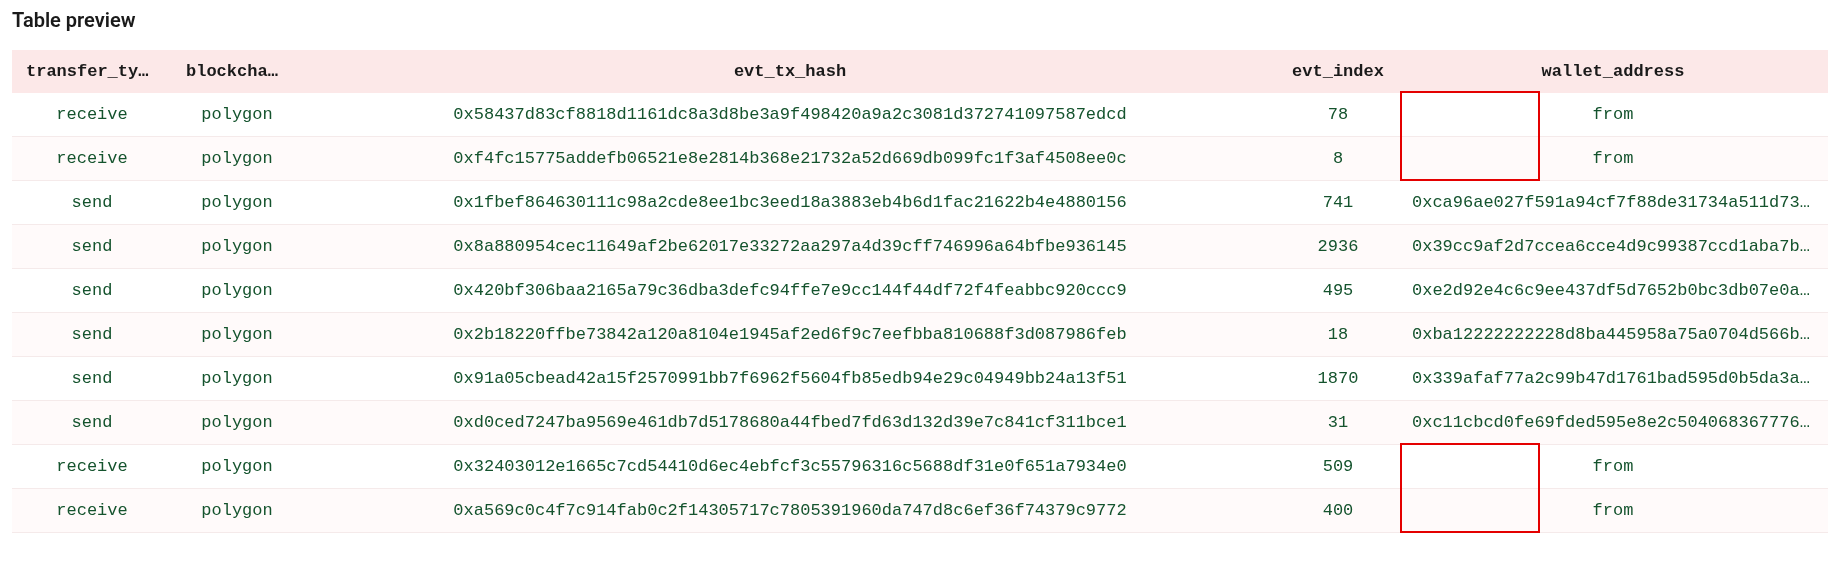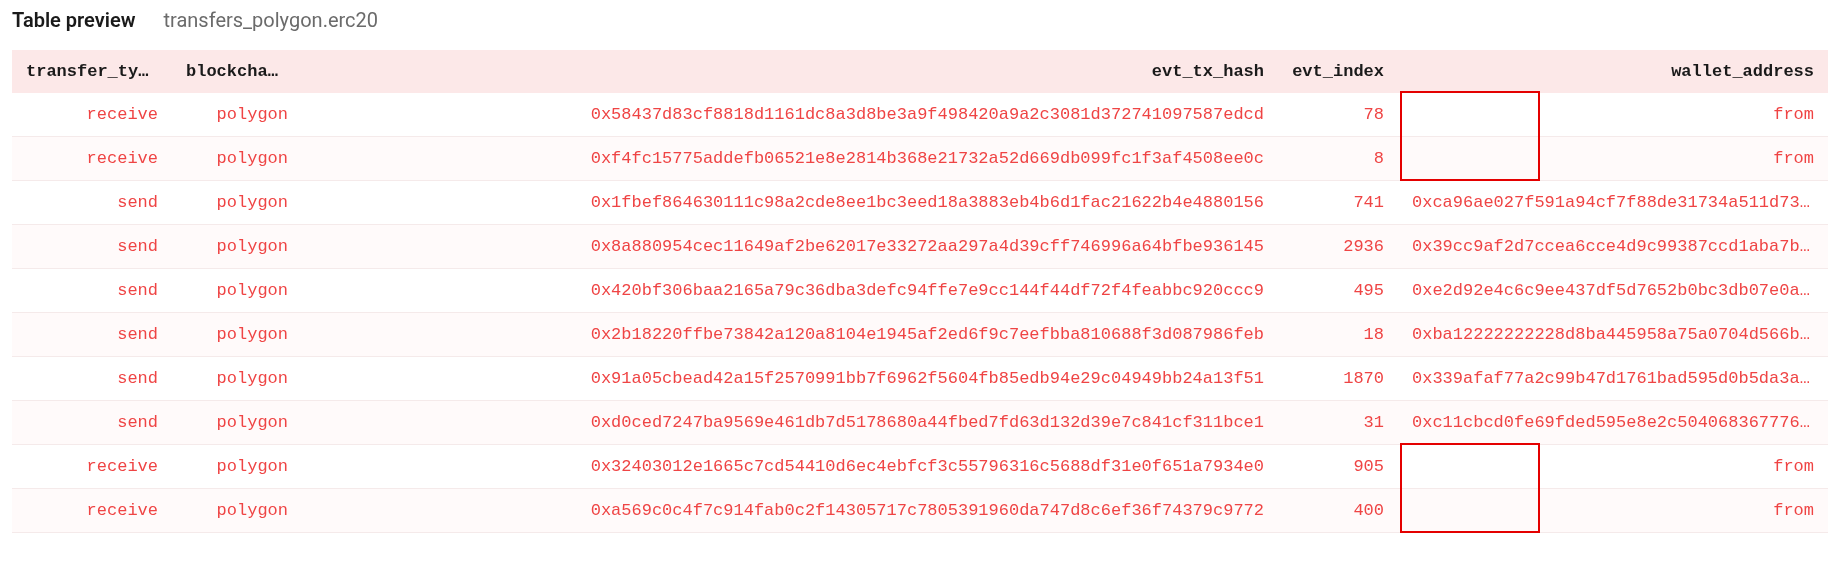--- a/index.html
+++ b/index.html
@@ -5,21 +5,21 @@
     * { box-sizing: border-box; margin: 0; padding: 0; }
     body {
       font-family: -apple-system, BlinkMacSystemFont, "Segoe UI", Roboto, Helvetica, Arial, sans-serif;
       background: #fff;
       color: #1a1a1a;
       padding: 8px 12px;
     }
     .header {
       display: flex;
       align-items: flex-start;
-      gap: 28px;
+      gap: 14px;
       margin-bottom: 18px;
     }
     .header-title {
       font-size: 20px;
       font-weight: 600;
       color: #1a1a1a;
     }
     .header-subtitle {
       font-size: 20px;
       font-weight: 400;
@@ -27,38 +27,38 @@
     }
     table {
       width: 100%;
       border-collapse: collapse;
       table-layout: fixed;
     }
     thead tr {
       background: #fce8e8;
     }
     th, td {
-      text-align: right;
+      text-align: center;
       padding: 12px 14px;
       vertical-align: middle;
       white-space: nowrap;
       overflow: hidden;
       text-overflow: ellipsis;
     }
     th {
       font-family: "SFMono-Regular", Consolas, "Liberation Mono", Menlo, monospace;
       font-size: 17px;
       font-weight: 700;
       color: #1a1a1a;
     }
     td {
       font-family: "SFMono-Regular", Consolas, "Liberation Mono", Menlo, monospace;
       font-size: 17px;
       font-weight: 400;
-      color: #ef4444;
+      color: #14532d;
       border-bottom: 1px solid #f5eaea;
     }
     tbody tr:nth-child(even) td {
       background: #fffafa;
     }
     tbody tr:nth-child(odd) td {
       background: #ffffff;
     }
     .col-transfer-type { width: 160px; }
     .col-blockchain { width: 130px; }
@@ -72,21 +72,20 @@
       box-sizing: border-box;
       z-index: 5;
     }
     .table-wrap { position: relative; }
   </style>
 </head>
 <body>
 
 <div class="header">
   <span class="header-title">Table preview</span>
-  <span class="header-subtitle">transfers_polygon.erc20</span>
 </div>
 
 <div class="table-wrap">
 <table>
   <colgroup>
     <col class="col-transfer-type">
     <col class="col-blockchain">
     <col class="col-hash">
     <col class="col-index">
     <col class="col-wallet">
@@ -154,21 +153,21 @@
           <td>send</td>
           <td>polygon</td>
           <td>0xd0ced7247ba9569e461db7d5178680a44fbed7fd63d132d39e7c841cf311bce1</td>
           <td>31</td>
           <td>0xc11cbcd0fe69fded595e8e2c50406836777635ec</td>
         </tr>
         <tr>
           <td>receive</td>
           <td>polygon</td>
           <td>0x32403012e1665c7cd54410d6ec4ebfcf3c55796316c5688df31e0f651a7934e0</td>
-          <td>905</td>
+          <td>509</td>
           <td>from</td>
         </tr>
         <tr>
           <td>receive</td>
           <td>polygon</td>
           <td>0xa569c0c4f7c914fab0c2f14305717c7805391960da747d8c6ef36f74379c9772</td>
           <td>400</td>
           <td>from</td>
         </tr>
       </tbody>

